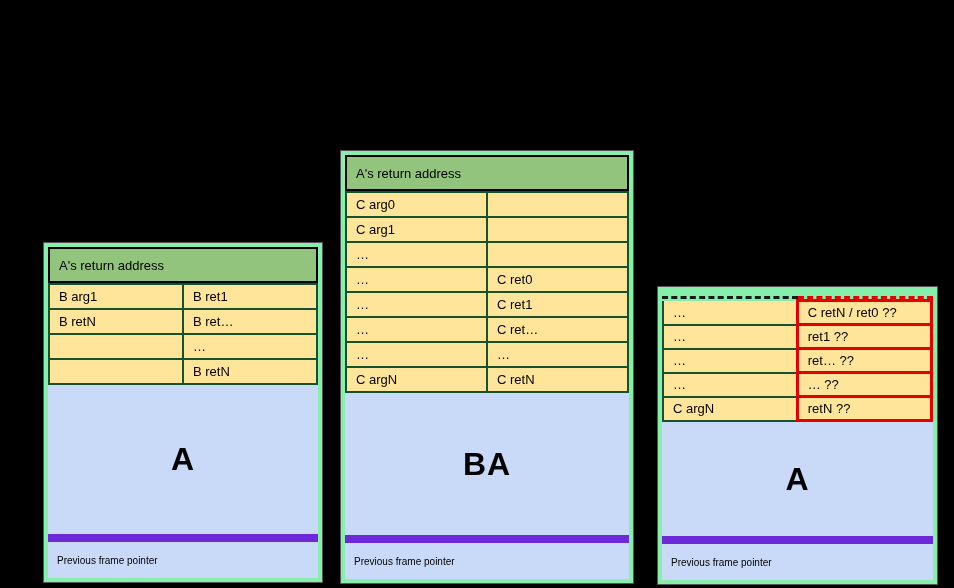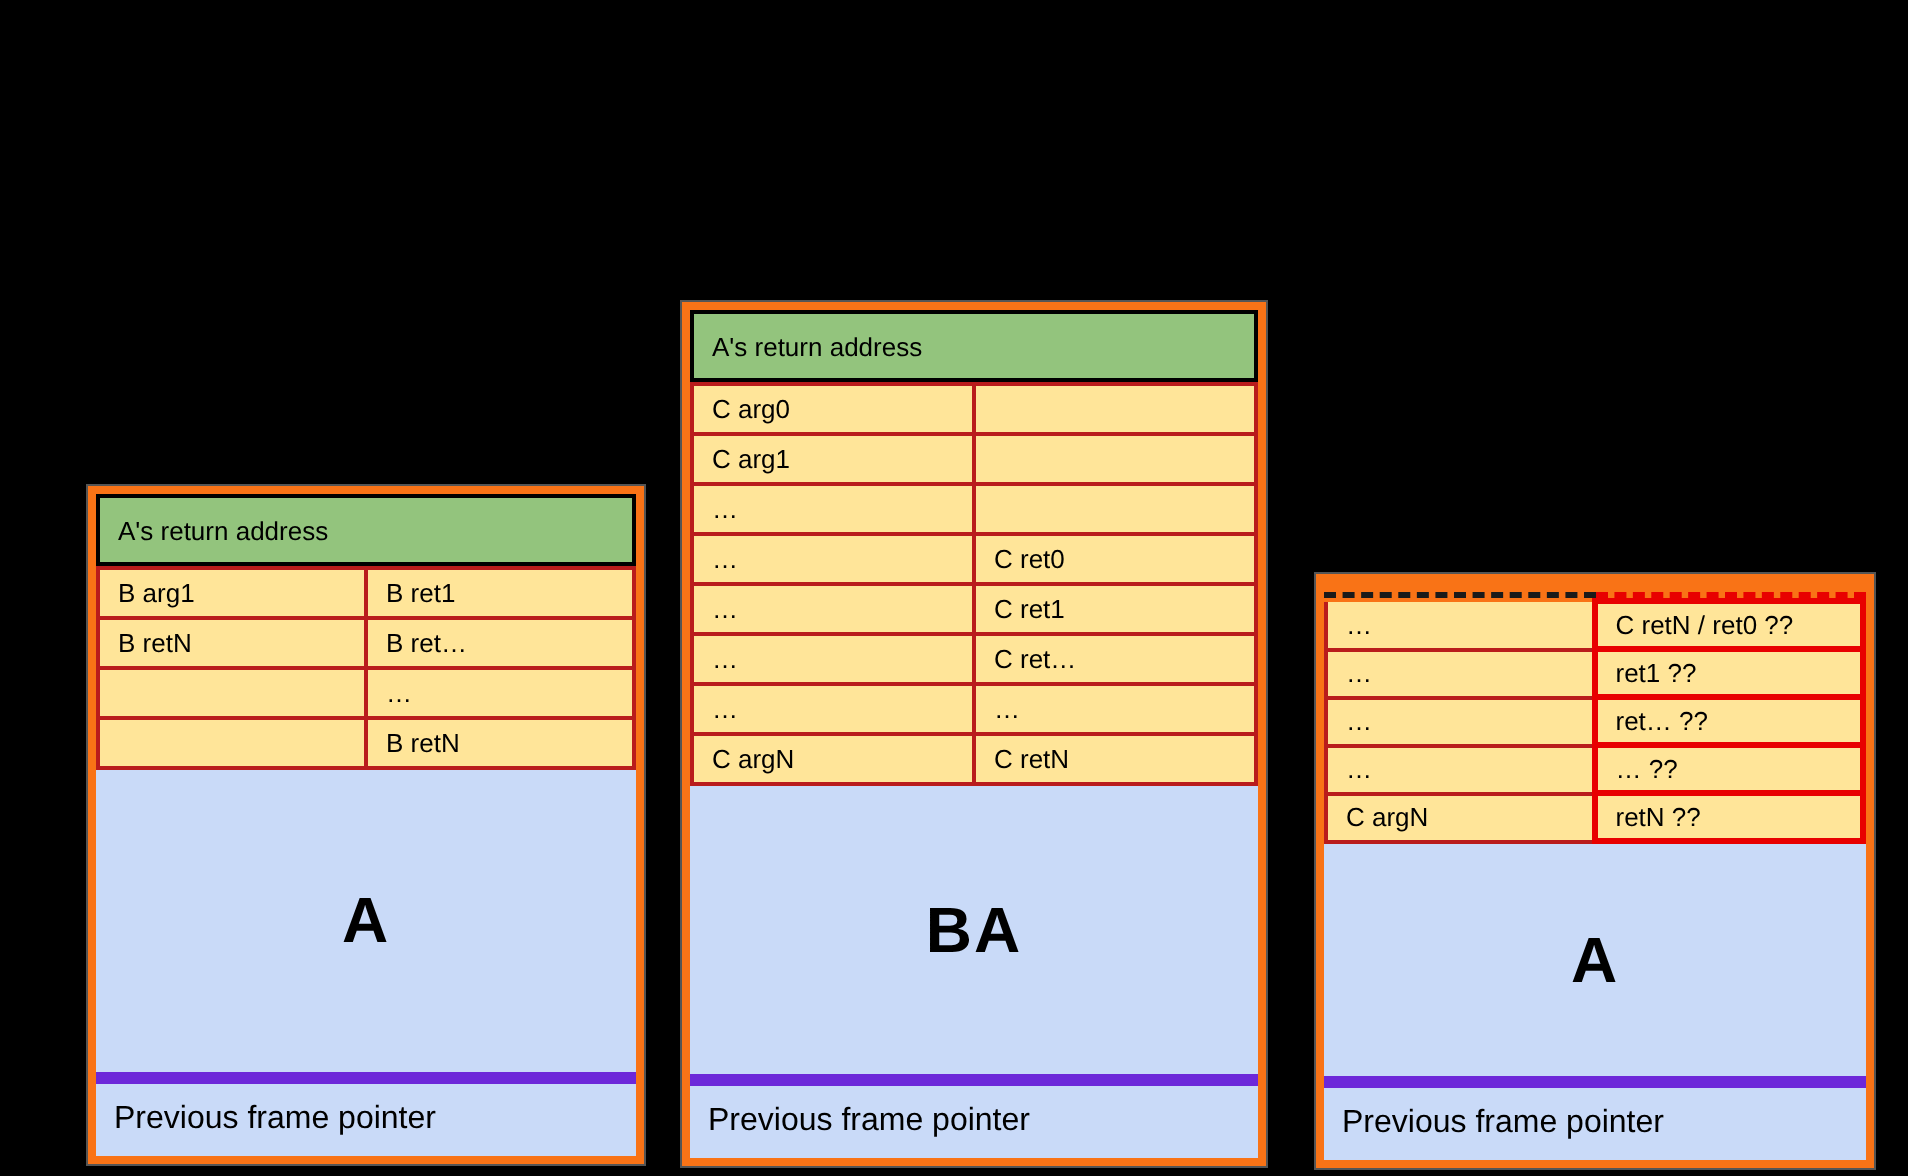--- a/index.html
+++ b/index.html
@@ -12,21 +12,21 @@
     color: #000;
   }
   .canvas {
     position: relative;
     width: 954px;
     height: 588px;
     background: #000;
   }
   .stack {
     position: absolute;
-    background: #f97316;
+    background: #86efac;
     padding: 4px;
     box-sizing: border-box;
     box-shadow: 0 0 0 1px #555;
   }
   #stack-left   { left: 44px;  top: 243px; width: 278px; height: 339px; }
   #stack-middle { left: 341px; top: 151px; width: 292px; height: 432px; }
   #stack-right  { left: 658px; top: 287px; width: 279px; height: 297px; }
   .stack-col {
     display: flex;
     flex-direction: column;
@@ -44,21 +44,21 @@
   }
   table.cells {
     border-collapse: collapse;
     width: 100%;
     table-layout: fixed;
     flex: 0 0 auto;
   }
   table.cells td {
     height: 23px;
     background: #ffe599;
-    border: 2px solid #b91c1c;
+    border: 2px solid #14532d;
     font-size: 13px;
     padding: 0 2px 0 9px;
     vertical-align: middle;
     overflow: hidden;
     white-space: nowrap;
   }
   #stack-right table.cells td { height: 21px; }
   #stack-right table.cells td.red { border: 3px solid #e80000; }
   #stack-right table.cells tr:first-child td.no-top { border-top: 0; }
   .dash-strip {
@@ -78,25 +78,25 @@
     justify-content: center;
   }
   .frame-label {
     font-size: 32px;
     font-weight: bold;
     letter-spacing: 1px;
   }
   .footer {
     flex: 0 0 36px;
     background: #c9daf8;
-    border-top: 6px solid #6d28d9;
+    border-top: 8px solid #6d28d9;
     display: flex;
     align-items: center;
     padding-left: 9px;
-    font-size: 16px;
+    font-size: 10px;
   }
 </style>
 </head>
 <body>
 
 <div class="canvas">
 
   <div class="stack" id="stack-left">
     <div class="stack-col">
       <div class="hdr">A's return address</div>

